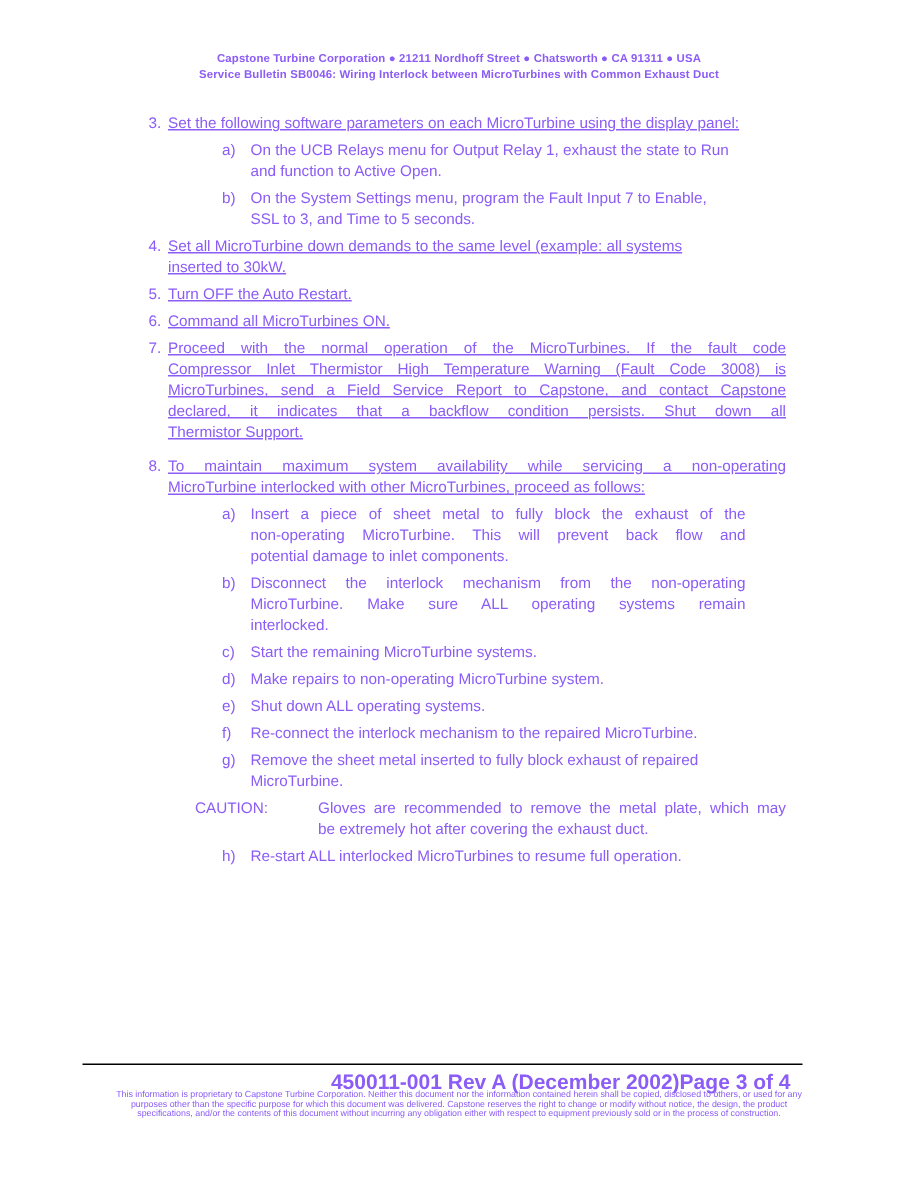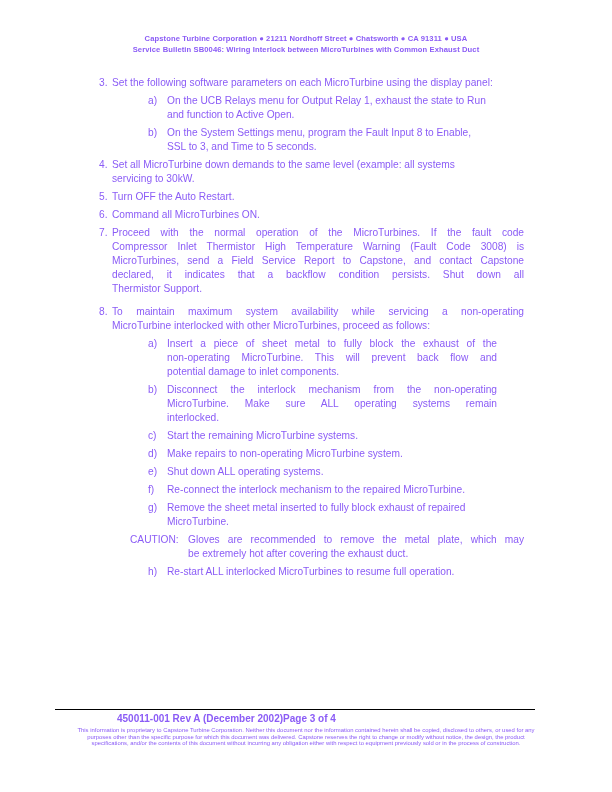--- a/index.html
+++ b/index.html
@@ -24,42 +24,41 @@
   
   .doc-body{
     position:absolute;
     left:99px;top:76px;width:425px;
     font-size:10.2px;
     line-height:14px;
   }
   .item{display:flex;margin-bottom:4px;}
   .item.extra-space{margin-top:9px;}
   .item > .marker{width:13px;flex:none;}
-  .item > .itext{flex:1;min-width:0;}
+  .item > .itext{flex:1;min-width:0;text-decoration:underline;}
   .subitem{display:flex;margin-left:49px;margin-right:27px;margin-bottom:4px;}
   .subitem > .marker{width:19px;flex:none;}
   .subitem > .itext{flex:1;min-width:0;}
-  .caution-row{display:flex;margin-left:31px;margin-bottom:4px;}
+  .caution-row{display:flex;margin-left:31px;margin-bottom:4px;gap:24px;}
   .caution-row > .clabel{width:58px;flex:none;}
   .caution-row > .itext{flex:1;min-width:0;}
   .line{white-space:nowrap;}
   .jline{white-space:normal;text-align:justify;text-align-last:justify;}
   
   .footer-rule{
     position:absolute;
     top:709px;left:55px;width:480px;
     border-top:1.4px solid #000;
   }
   .footer-row{
     position:absolute;
     top:713px;left:81px;width:446px;
-    display:flex;justify-content:flex-start;
+    display:flex;justify-content:flex-end;
     font-weight:bold;
-    font-size:10px;
-    margin-left:36px;
+    font-size:14px;
   }
   .disclaimer{
     position:absolute;
     top:727px;left:58px;width:496px;
     text-align:center;
     font-size:5.9px;
     line-height:6.6px;
   }
   .disclaimer .dline{white-space:nowrap;}
 </style>
@@ -83,29 +82,29 @@
       <div class="subitem">
         <span class="marker">a)</span>
         <div class="itext">
           <div class="line">On the UCB Relays menu for Output Relay 1, exhaust the state to Run</div>
           <div class="line">and function to Active Open.</div>
         </div>
       </div>
       <div class="subitem">
         <span class="marker">b)</span>
         <div class="itext">
-          <div class="line">On the System Settings menu, program the Fault Input 8 to Enable,</div>
+          <div class="line">On the System Settings menu, program the Fault Input 7 to Enable,</div>
           <div class="line">SSL to 3, and Time to 5 seconds.</div>
         </div>
       </div>
       <div class="item">
         <span class="marker">4.</span>
         <div class="itext">
           <div class="line">Set all MicroTurbine down demands to the same level (example: all systems</div>
-          <div class="line">servicing to 30kW.</div>
+          <div class="line">inserted to 30kW.</div>
         </div>
       </div>
       <div class="item">
         <span class="marker">5.</span>
         <div class="itext">
           <div class="line">Turn OFF the Auto Restart.</div>
         </div>
       </div>
       <div class="item">
         <span class="marker">6.</span>

